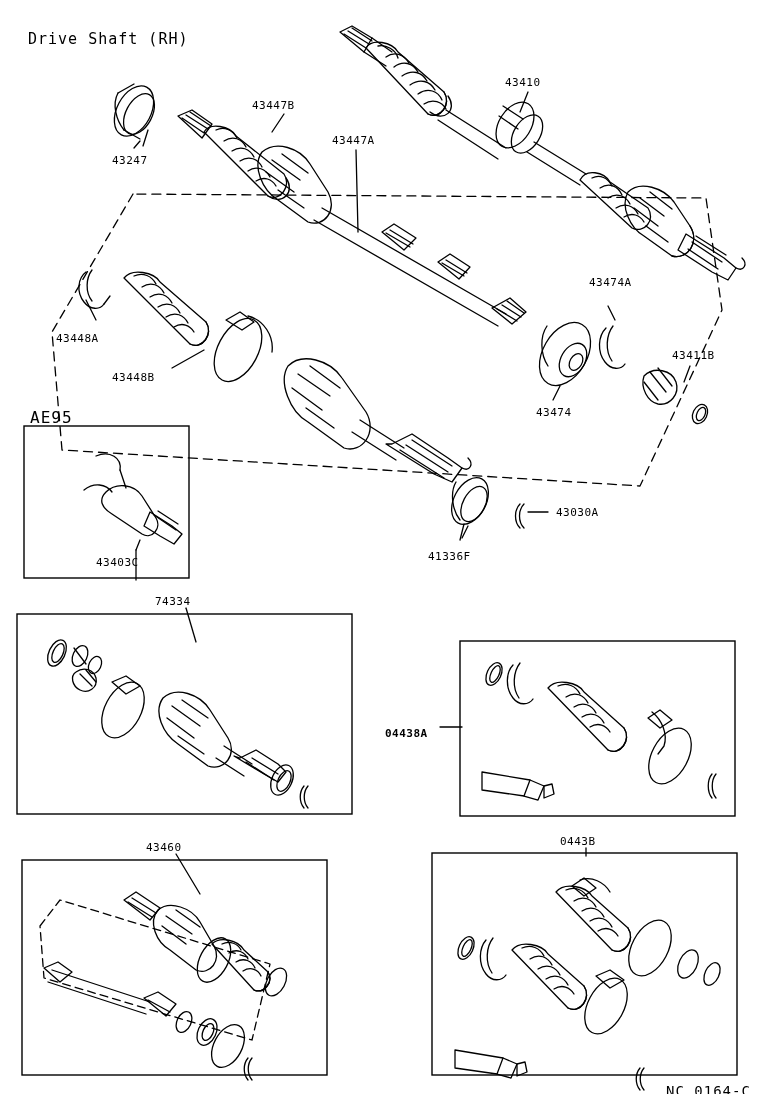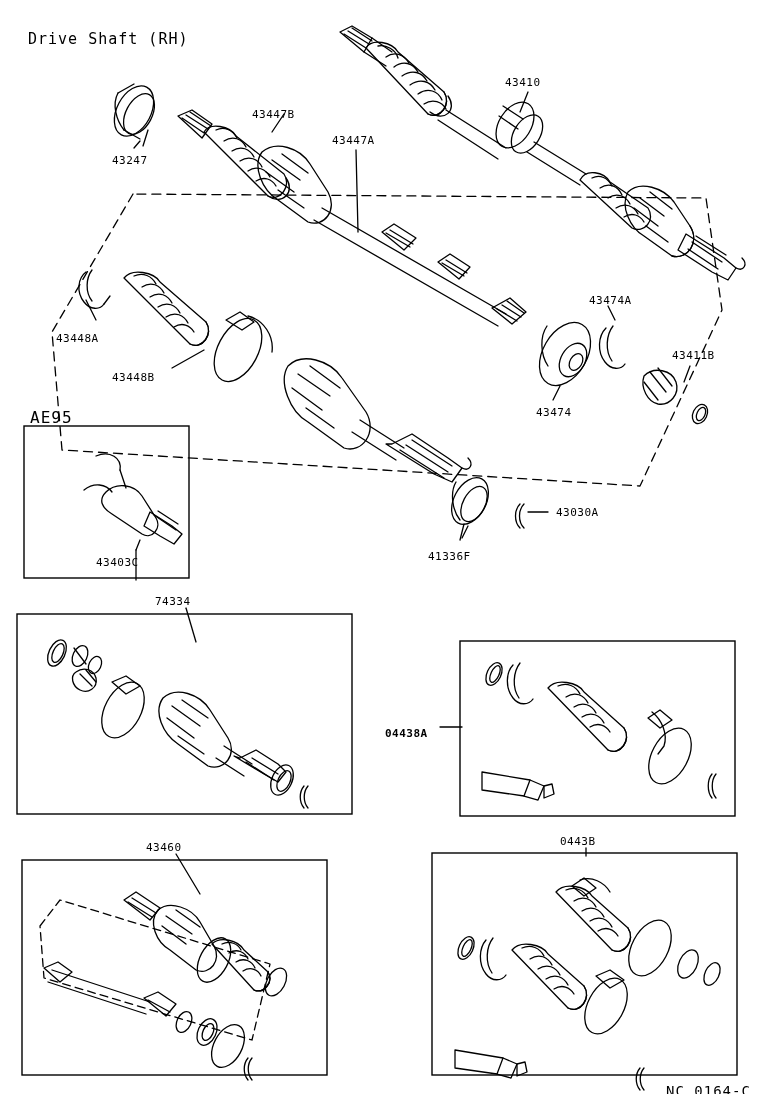--- a/index.html
+++ b/index.html
@@ -386,26 +386,26 @@
       <rect x="22" y="840" width="305" height="215"></rect>
       <rect x="432" y="833" width="305" height="222"></rect>
     </g>
   </svg>
 
   <div class="lbl title" style="left:28px; top:10px;">Drive Shaft  (RH)</div>
 
   <div class="lbl ae-tag" style="left:30px; top:388px;">AE95</div>
 
   <div class="lbl" style="left:112px; top:134px;">43247</div>
-  <div class="lbl" style="left:252px; top:88px;">43447B</div>
+  <div class="lbl" style="left:252px; top:79px;">43447B</div>
   <div class="lbl" style="left:332px; top:114px;">43447A</div>
   <div class="lbl" style="left:505px; top:56px;">43410</div>
   <div class="lbl" style="left:56px;  top:312px;">43448A</div>
   <div class="lbl" style="left:112px; top:351px;">43448B</div>
-  <div class="lbl" style="left:589px; top:274px;">43474A</div>
+  <div class="lbl" style="left:589px; top:256px;">43474A</div>
   <div class="lbl" style="left:536px; top:386px;">43474</div>
   <div class="lbl" style="left:672px; top:329px;">43411B</div>
   <div class="lbl" style="left:96px;  top:536px;">43403C</div>
   <div class="lbl" style="left:428px; top:530px;">41336F</div>
   <div class="lbl" style="left:556px; top:486px;text-align:right;">43030A</div>
   <div class="lbl" style="left:155px; top:575px;">74334</div>
   <div class="lbl" style="left:385px; top:707px;font-weight:bold;">04438A</div>
   <div class="lbl" style="left:146px; top:821px;">43460</div>
   <div class="lbl" style="left:560px; top:815px;">0443B</div>
 

